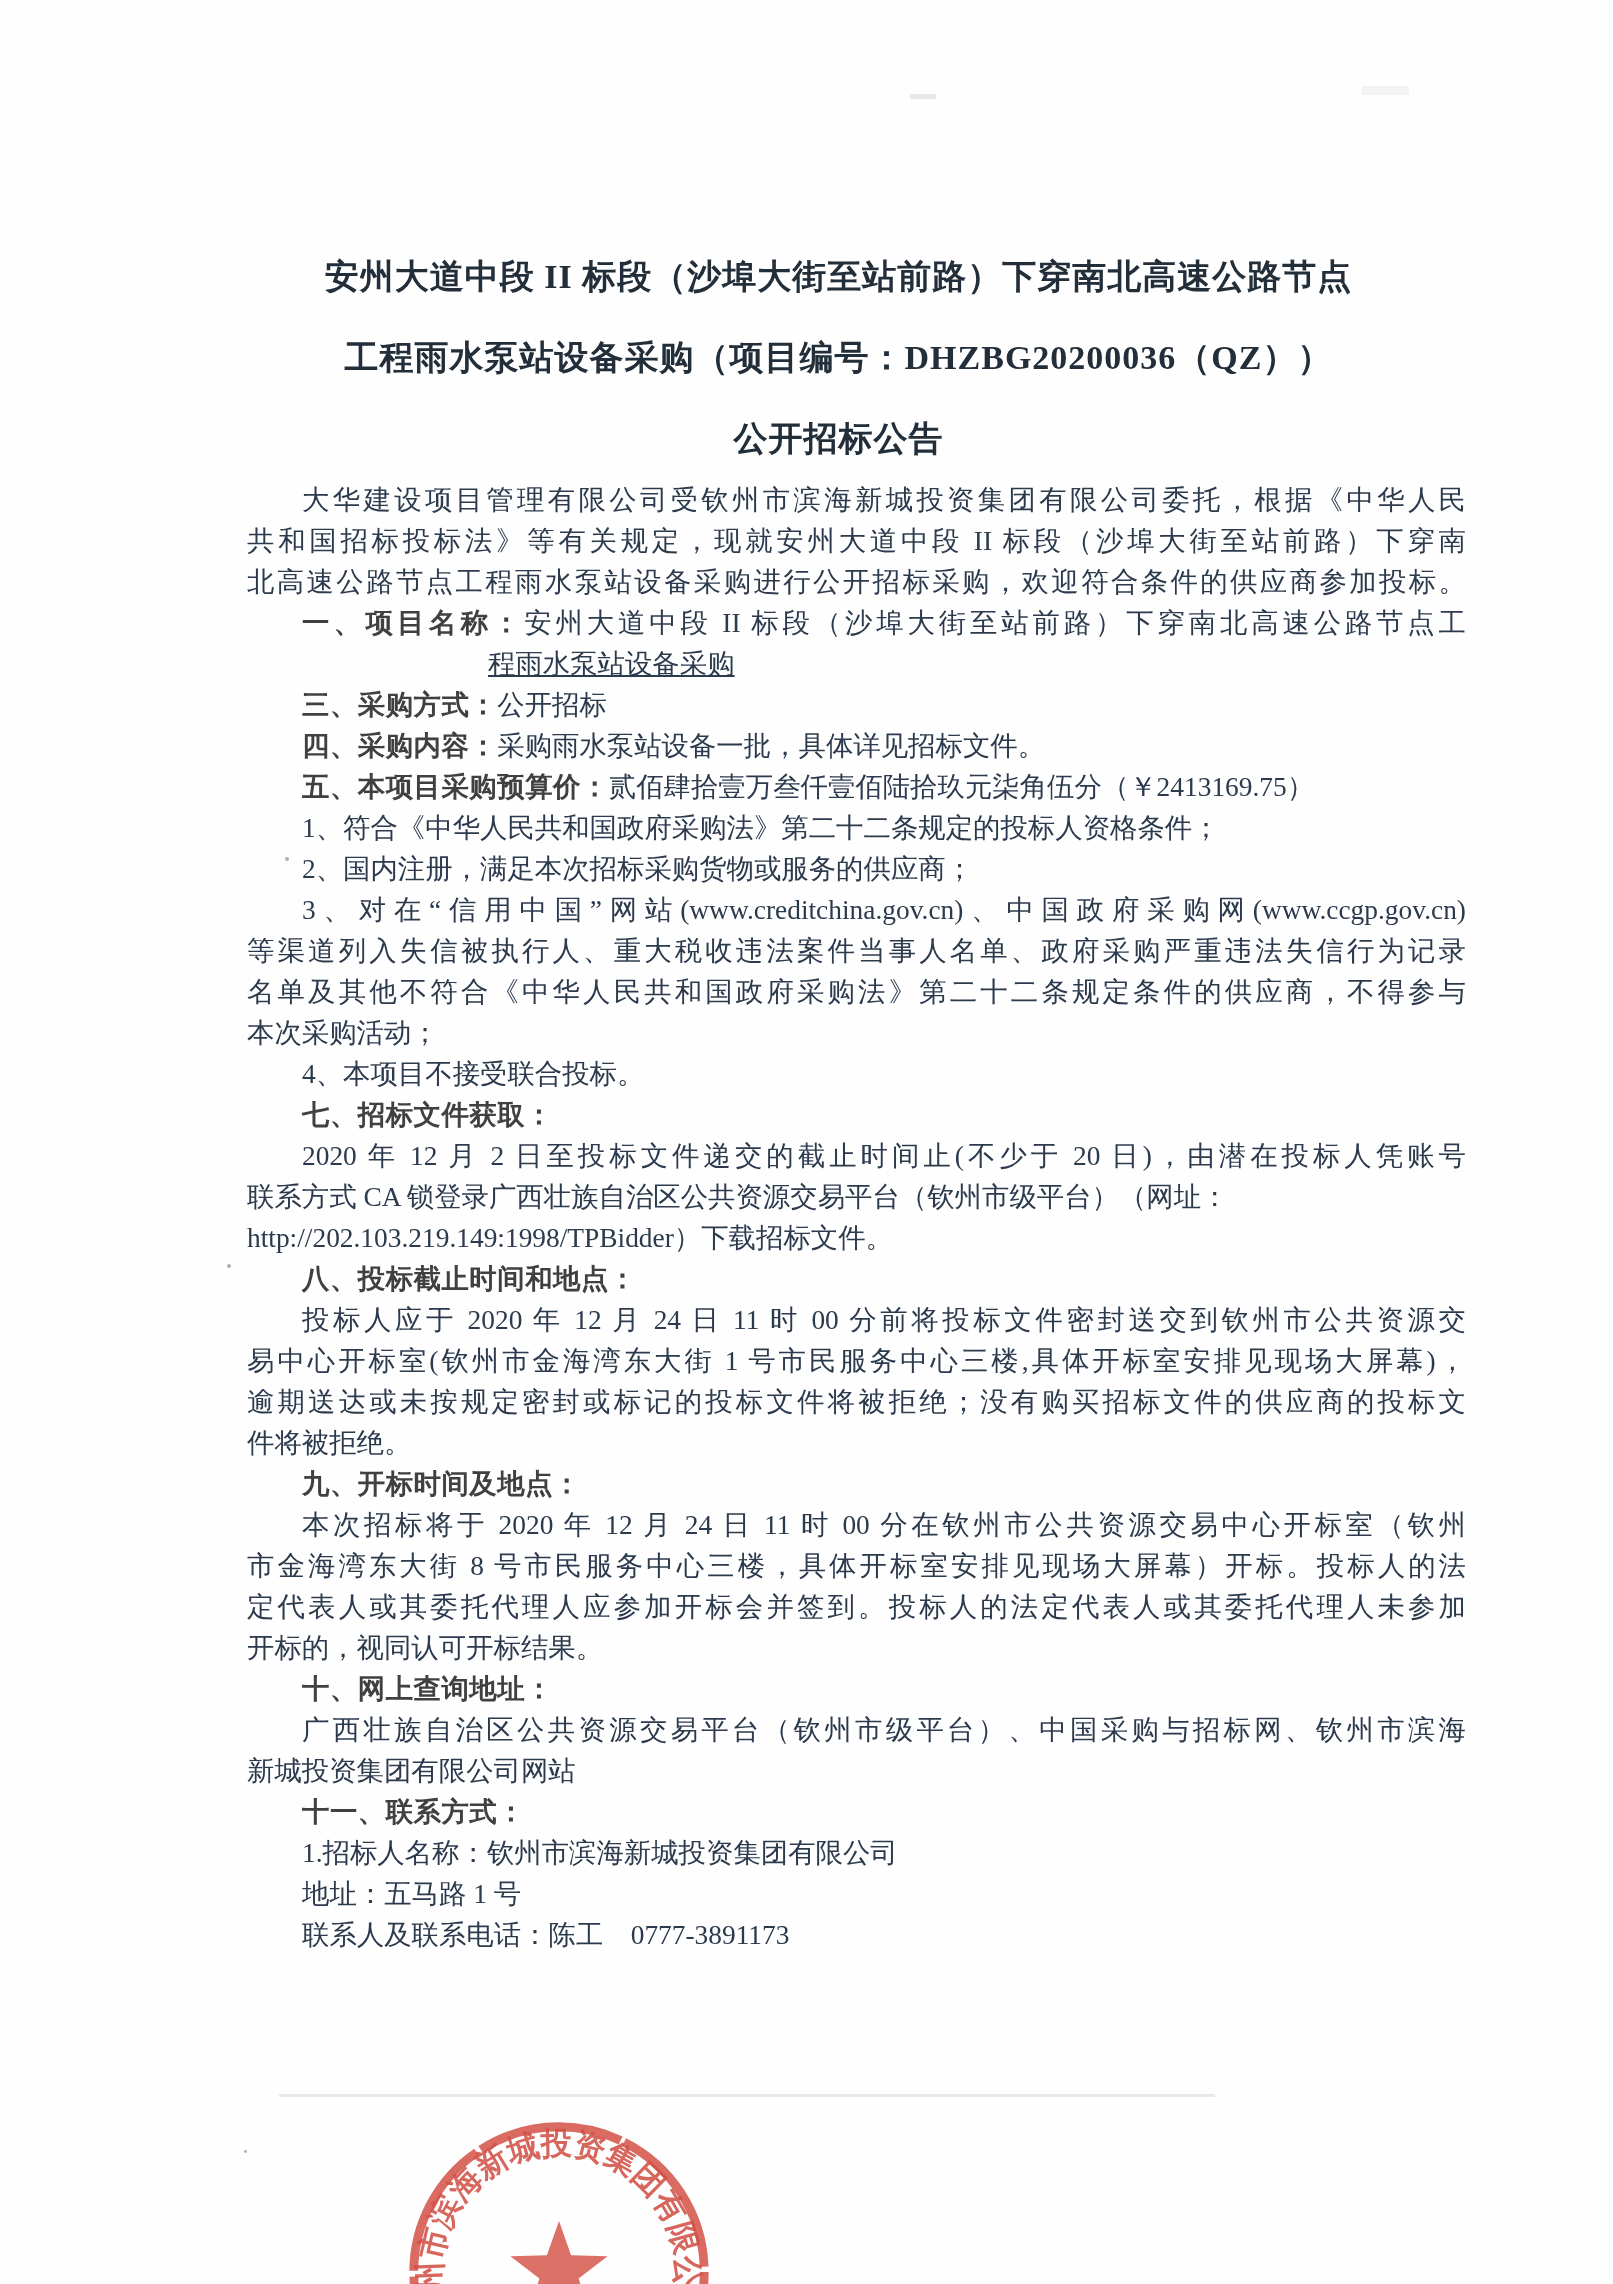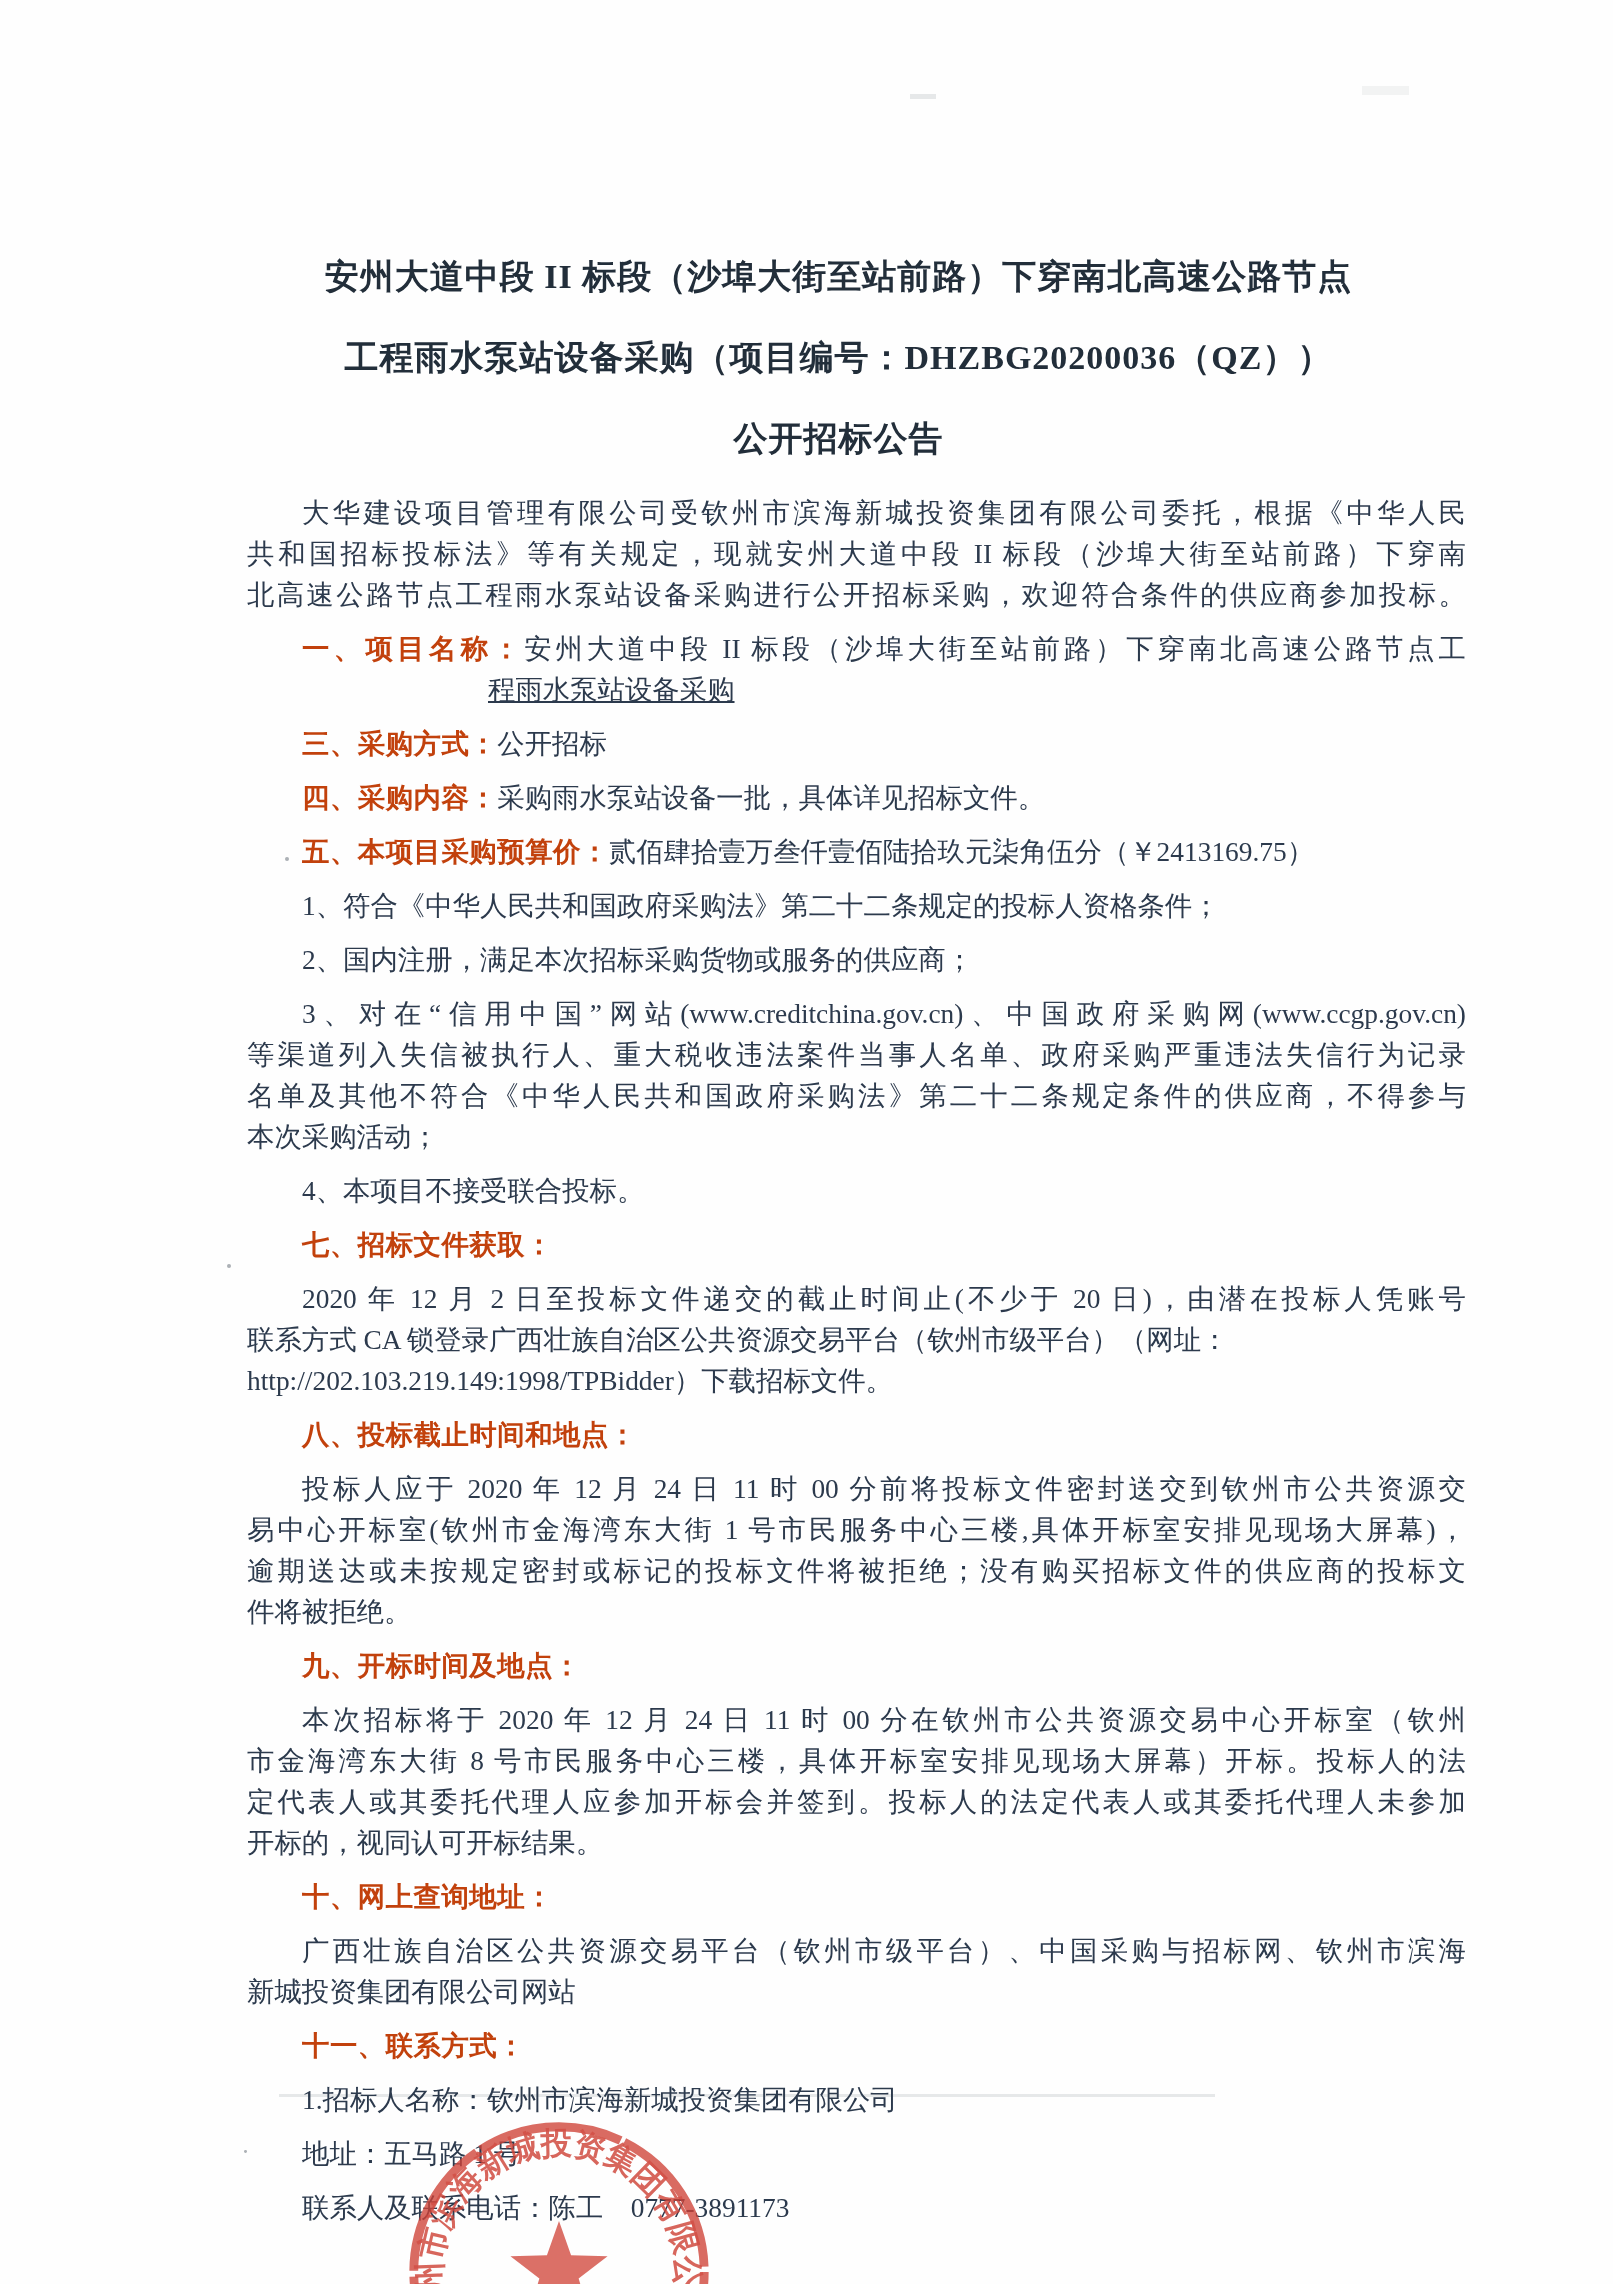--- a/index.html
+++ b/index.html
@@ -19,23 +19,23 @@
   .title-line{font-size:34px;line-height:81px;letter-spacing:1px;}
   
   .body-block{
     position:absolute;top:480px;left:247px;width:1219px;
   }
   .line{
     font-size:27.4px;line-height:41px;height:41px;
     white-space:nowrap;text-align:left;
   }
   .line.j{white-space:normal;text-align:justify;text-align-last:justify;}
-  .ind1{text-indent:55px;margin-top:13px;}
+  .ind1{text-indent:55px;}
   .ind9{text-indent:241px;text-decoration:underline;}
-  .b{font-weight:700;color:#c2410c;font-family:Liberation Serif, serif;letter-spacing:0.5px;}
+  .b{font-weight:700;color:#404040;font-family:Liberation Serif, serif;letter-spacing:0.5px;}
   .r{font-weight:400;}
   
   .seal{
     position:absolute;left:402px;top:2115px;width:314px;height:314px;
     opacity:0.92;
   }
   .seal svg{display:block;}
   
   .artifact{position:absolute;background:rgba(170,175,180,0.28);}
   .speck{position:absolute;width:3.9px;height:3.9px;border-radius:50%;background:rgba(90,100,110,0.5);}

